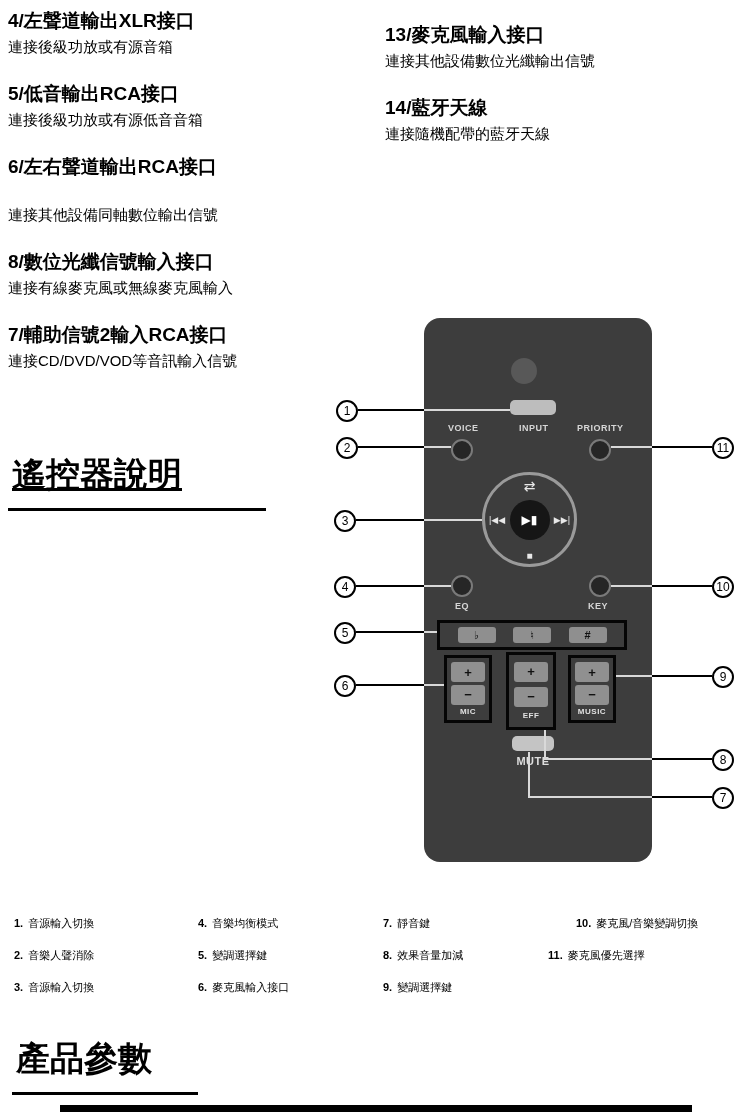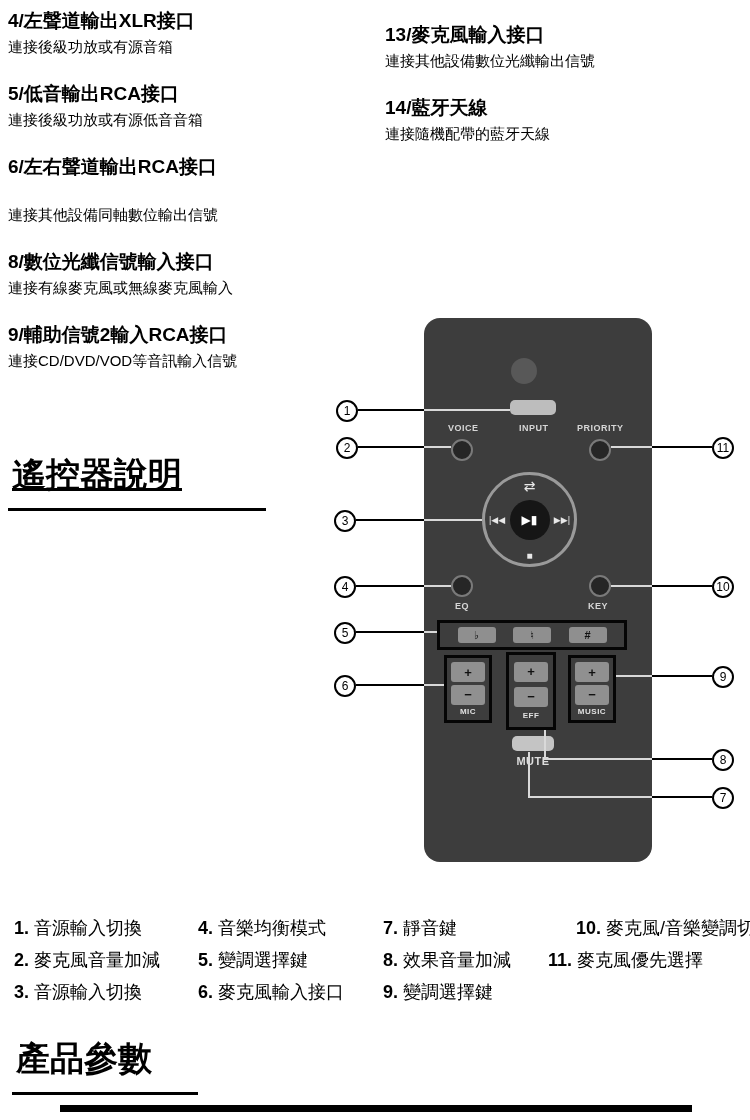--- a/index.html
+++ b/index.html
@@ -70,21 +70,21 @@
 
   
   .callout { position:absolute; width:22px; height:22px; border:2px solid #000; border-radius:50%;
              background:#fff; display:flex; align-items:center; justify-content:center;
              font-size:12px; z-index:5; }
   .cline  { position:absolute; background:#000; height:2px; z-index:4; }
   .clinev { position:absolute; background:#000; width:2px;  z-index:4; }
   .light  { background:#d9d9d9 !important; }
 
   
-  .legend-item { position:absolute; font-size:18px; white-space:nowrap; }
+  .legend-item { position:absolute; font-size:11px; white-space:nowrap; }
   .legend-num  { font-weight:bold; margin-right:5px; }
 
   .bottom-bar { position:absolute; left:60px; top:1105px; width:632px; height:7px; background:#000; }
 </style>
 </head>
 <body>
 
 <div class="col col-left">
   <div class="conn-item">
     <div class="conn-title">4/左聲道輸出XLR接口</div>
@@ -98,21 +98,21 @@
     <div class="conn-title">6/左右聲道輸出RCA接口</div>
   </div>
   <div class="conn-item">
     <div class="conn-desc">連接其他設備同軸數位輸出信號</div>
   </div>
   <div class="conn-item">
     <div class="conn-title">8/數位光纖信號輸入接口</div>
     <div class="conn-desc">連接有線麥克風或無線麥克風輸入</div>
   </div>
   <div class="conn-item">
-    <div class="conn-title">9/輔助信號2輸入RCA接口</div>
+    <div class="conn-title">7/輔助信號2輸入RCA接口</div>
     <div class="conn-desc">連接CD/DVD/VOD等音訊輸入信號</div>
   </div>
 </div>
 
 <div class="col col-right">
   <div class="conn-item">
     <div class="conn-title">13/麥克風輸入接口</div>
     <div class="conn-desc">連接其他設備數位光纖輸出信號</div>
   </div>
   <div class="conn-item">
@@ -209,21 +209,21 @@
 <div class="callout" style="left:712px;top:787px">7</div>
 <div class="callout" style="left:712px;top:749px">8</div>
 <div class="callout" style="left:712px;top:666px">9</div>
 <div class="callout" style="left:712px;top:576px">10</div>
 <div class="callout" style="left:712px;top:437px">11</div>
 
 <div class="legend-item" style="left:14px;top:916px">
   <span class="legend-num">1.</span><span>音源輸入切換</span>
 </div>
 <div class="legend-item" style="left:14px;top:948px">
-  <span class="legend-num">2.</span><span>麥克風音量加減</span>
+  <span class="legend-num">2.</span><span>音樂人聲消除</span>
 </div>
 <div class="legend-item" style="left:14px;top:980px">
   <span class="legend-num">3.</span><span>音源輸入切換</span>
 </div>
 <div class="legend-item" style="left:198px;top:916px">
   <span class="legend-num">4.</span><span>音樂均衡模式</span>
 </div>
 <div class="legend-item" style="left:198px;top:948px">
   <span class="legend-num">5.</span><span>變調選擇鍵</span>
 </div>

